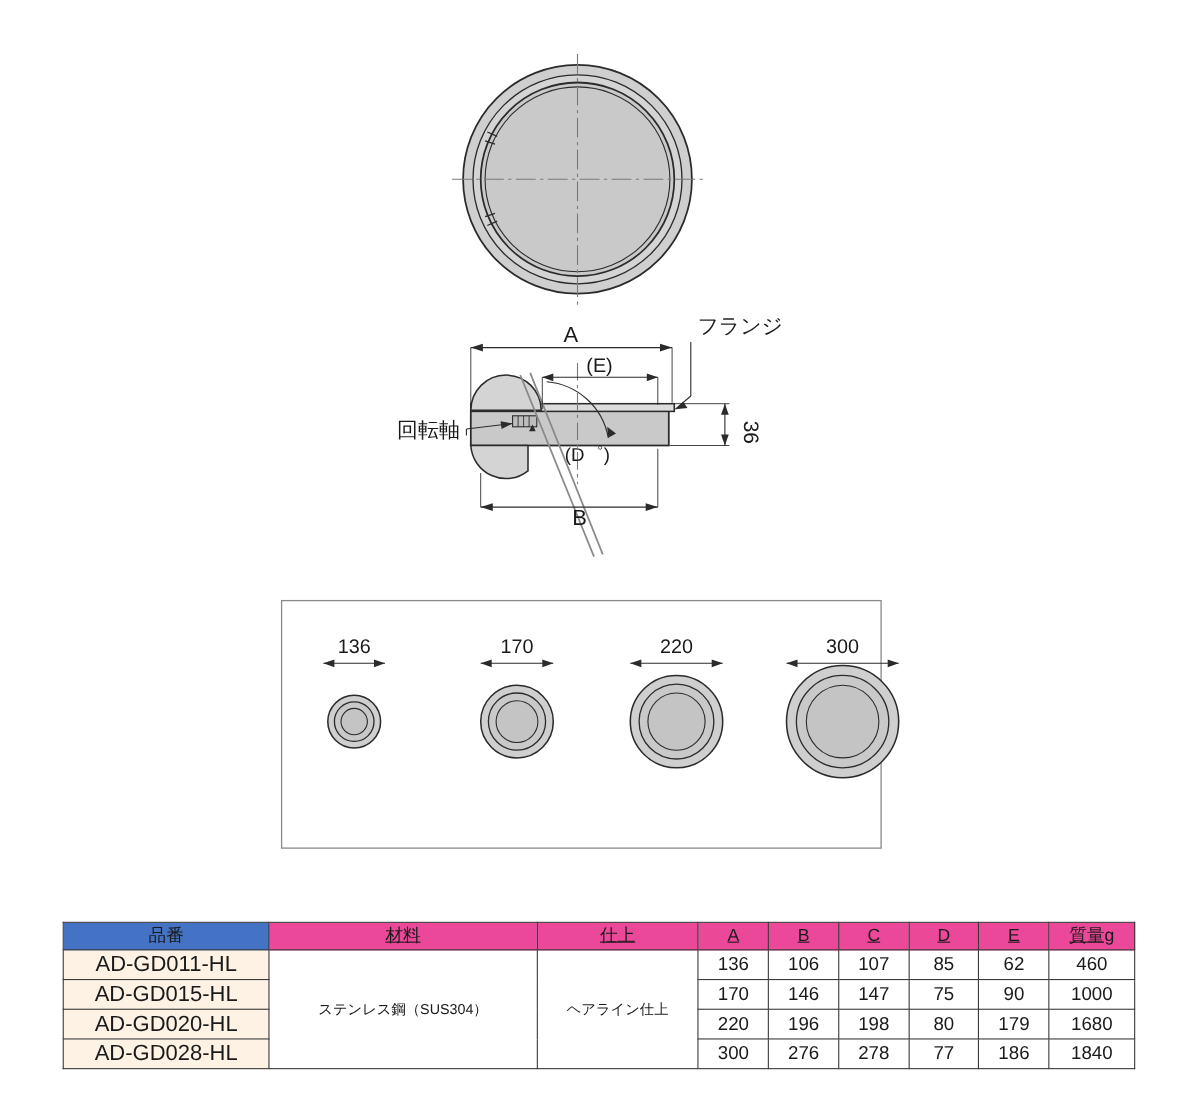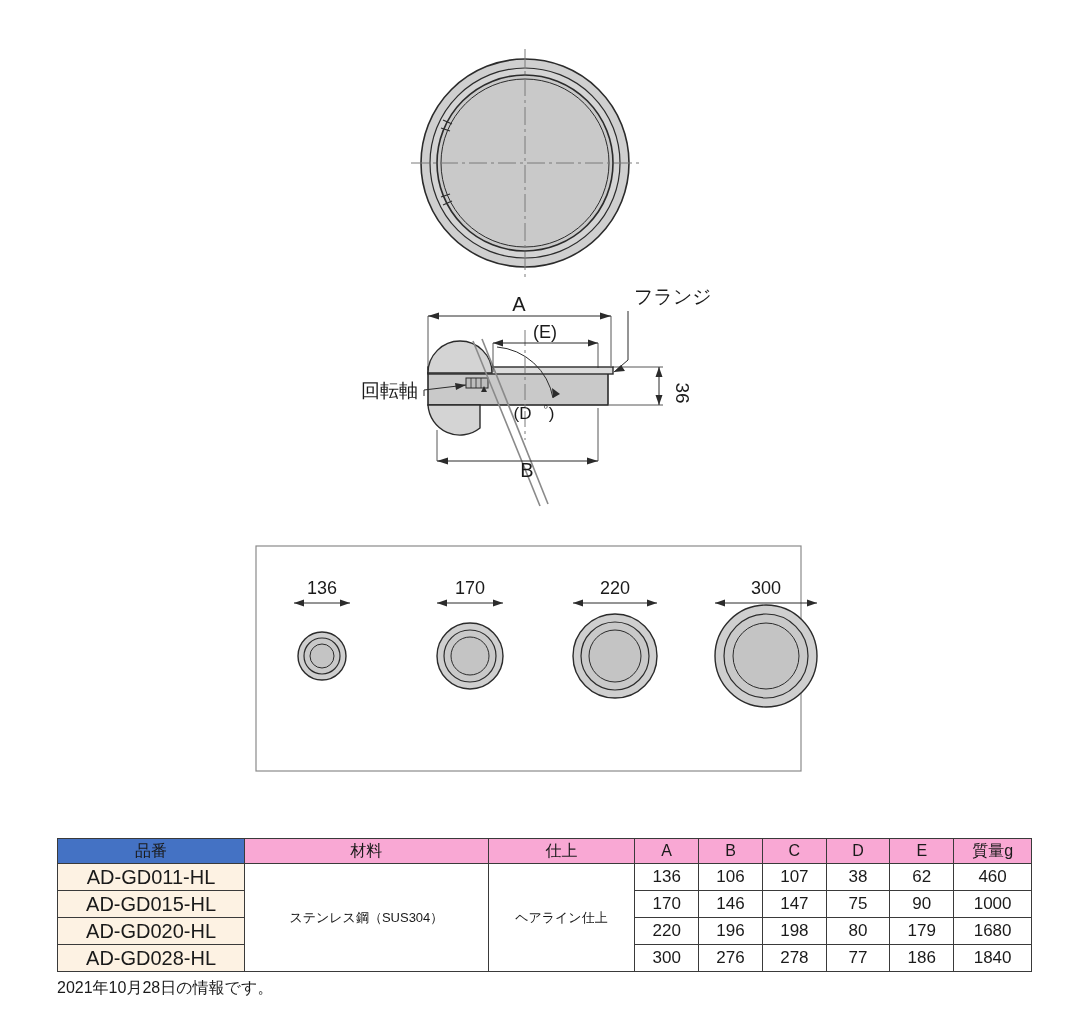--- a/index.html
+++ b/index.html
@@ -56,22 +56,23 @@
     height: 24px;
     line-height: 24px;
     font-size: 16px;
   }
   th.hdr-part {
     background: #4472c4;
     color: #ffffff;
     width: 190px;
   }
   th.hdr-plain {
-    background: #f9a8d4;
-    color: #1a1a1a;
+    background: #ec4899;
+    color: #1a1a1a;
+    text-decoration: underline;
   }
   .col-mat { width: 248px; }
   .col-fin { width: 150px; }
   .col-dim { width: 64px; }
   .col-wt  { width: 78px; }
   td.part {
     background: #fdf2e3;
     font-size: 20px;
   }
   td.mat, td.fin {
@@ -237,21 +238,21 @@
         </tr>
       </thead>
       <tbody>
         <tr>
           <td class="part">AD-GD011-HL</td>
           <td class="mat" rowspan="4">ステンレス鋼（SUS304）</td>
           <td class="fin" rowspan="4">ヘアライン仕上</td>
           <td>136</td>
           <td>106</td>
           <td>107</td>
-          <td>38</td>
+          <td>85</td>
           <td>62</td>
           <td>460</td>
         </tr>
         <tr>
           <td class="part">AD-GD015-HL</td>
           <td>170</td>
           <td>146</td>
           <td>147</td>
           <td>75</td>
           <td>90</td>
@@ -272,14 +273,13 @@
           <td>276</td>
           <td>278</td>
           <td>77</td>
           <td>186</td>
           <td>1840</td>
         </tr>
       </tbody>
     </table>
   </div>
 
-  <div class="note">2021年10月28日の情報です。</div>
 </div>
 
 </body></html>

